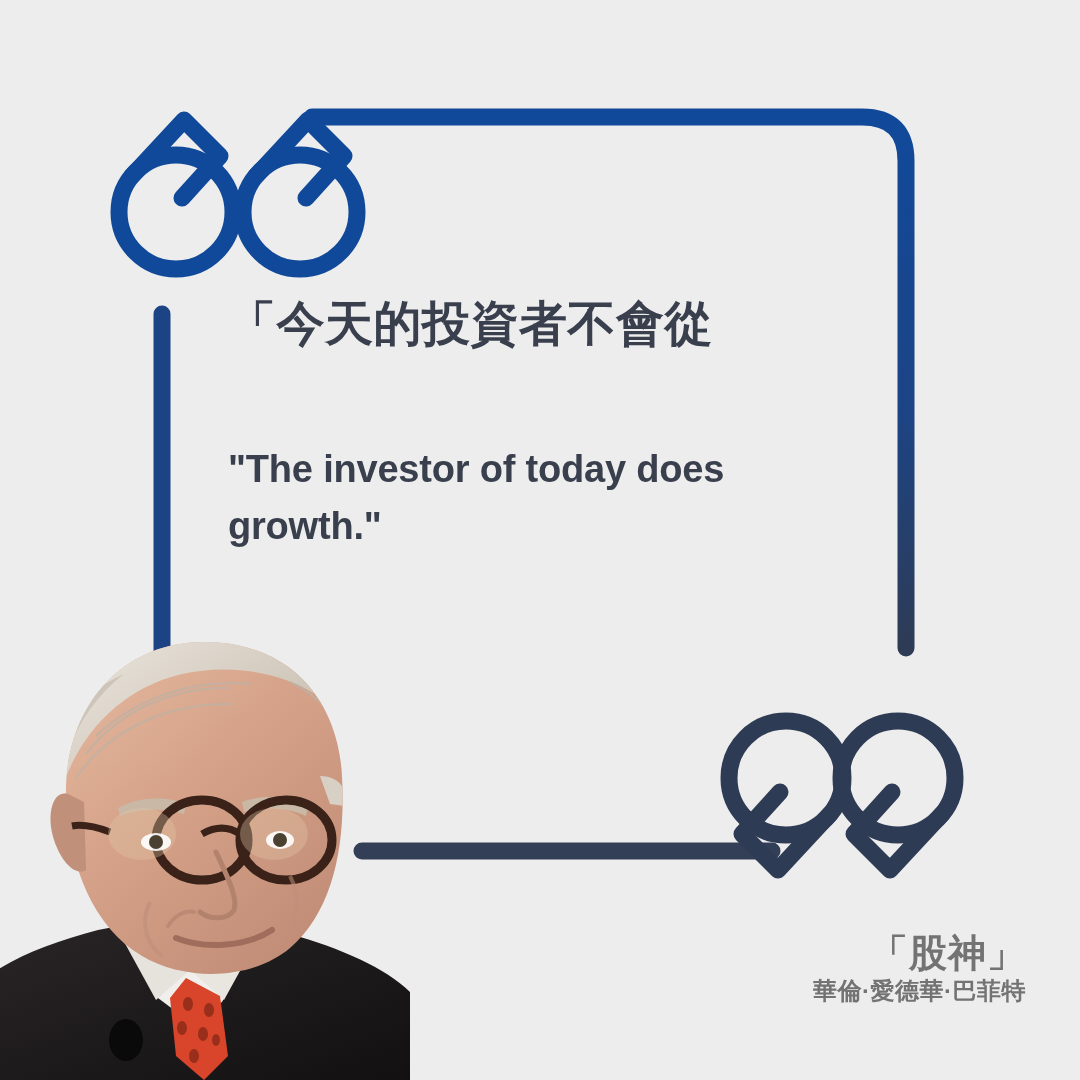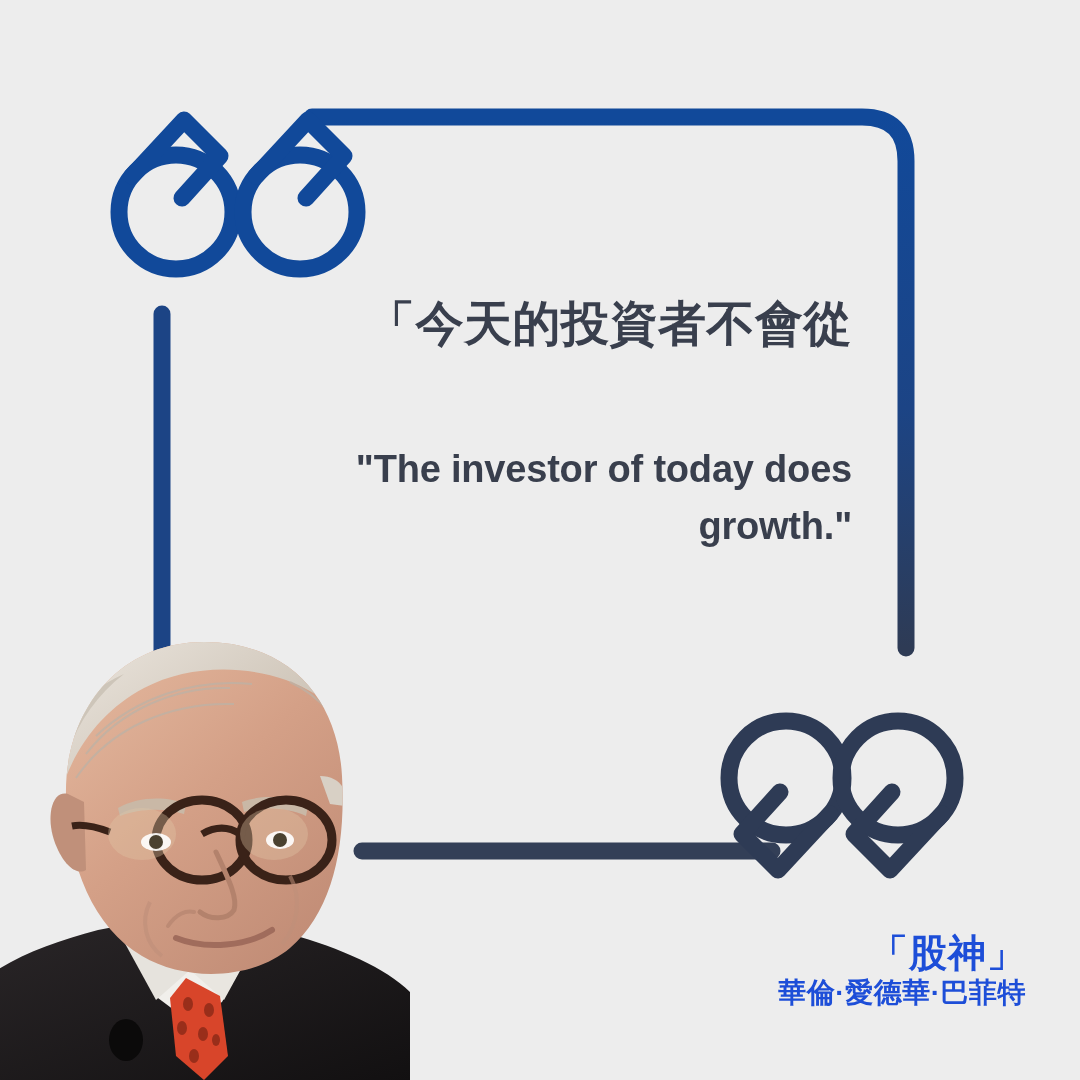--- a/index.html
+++ b/index.html
@@ -25,21 +25,21 @@
     height: 1080px;
     pointer-events: none;
   }
 
   
   .quote-block {
     position: absolute;
     left: 228px;
     top: 292px;
     width: 624px;
-    text-align: right;
+    text-align: left;
     z-index: 6;
   }
   .quote-cn {
     color: #393f4d;
     font-size: 48px;
     line-height: 1.32;
     font-weight: 700;
     letter-spacing: 0.5px;
     margin: 0;
     white-space: nowrap;
@@ -57,33 +57,33 @@
   }
   .quote-en .ln { display: block; }
 
   
   .attribution {
     position: absolute;
     right: 54px;
     top: 930px;
     width: 460px;
     text-align: right;
-    color: #1d4ed8;
+    color: #737373;
     z-index: 7;
   }
   .attr-role {
     display: block;
     font-size: 38px;
     font-weight: 700;
     line-height: 1.22;
     letter-spacing: 1px;
   }
   .attr-name {
     display: block;
-    font-size: 28px;
+    font-size: 24px;
     font-weight: 700;
     line-height: 1.22;
     letter-spacing: 0.5px;
   }
 
   
   #portrait {
     position: absolute;
     left: -10px;
     top: 626px;

